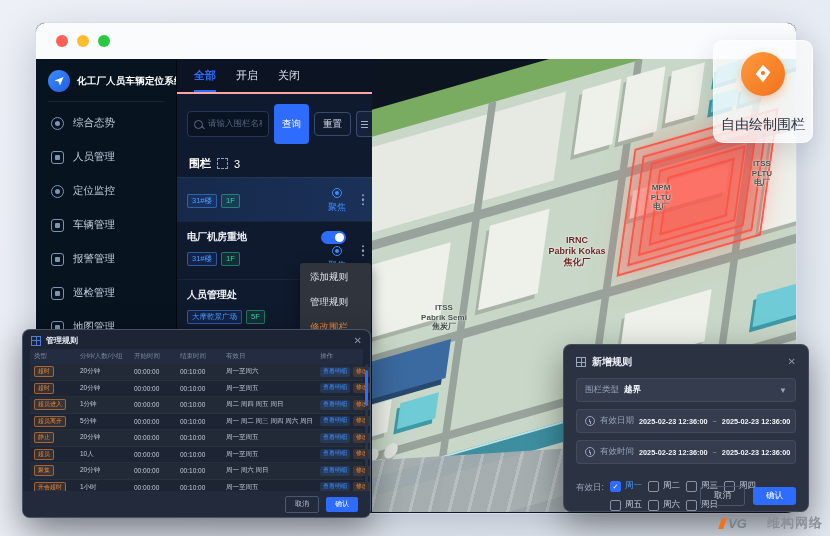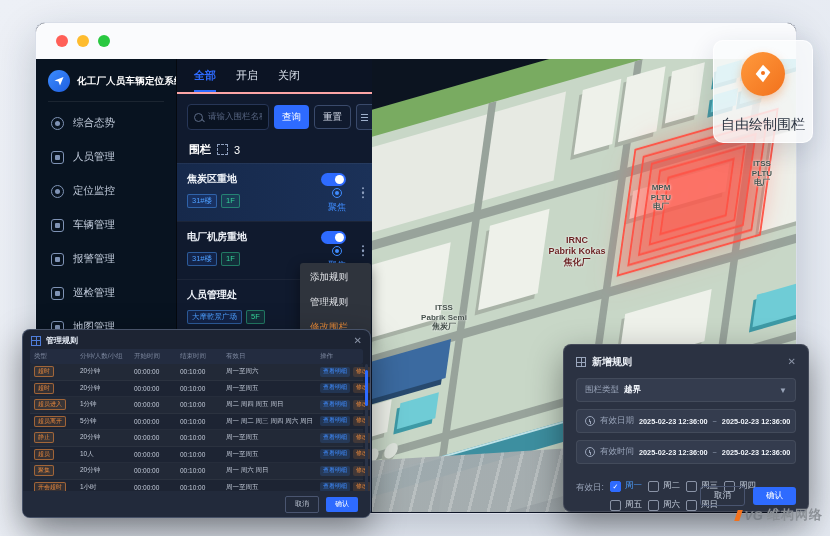--- a/index.html
+++ b/index.html
@@ -30,21 +30,21 @@
   .fpanel{width:195px;background:#101a2e;flex:none;position:relative;border-left:1px solid #05090f;}
   .tabbar{height:33px;background:#0c1424;display:flex;align-items:flex-end;gap:20px;padding:0 0 0 17px;border-bottom:2px solid #fca5a5;}
   .tab{color:#dde4ef;font-size:11px;padding-bottom:9px;position:relative;cursor:pointer;}
   .tab.active{color:#2e6bff;font-weight:bold;}
   .tab.active::after{content:'';position:absolute;left:0;right:0;bottom:0;height:2px;background:#2e6bff;}
   .search-row{display:flex;align-items:center;gap:5px;padding:10px 8px 8px 10px;}
   .s-input{flex:1;height:24px;background:#0a1322;border:1px solid #273657;border-radius:4px;display:flex;align-items:center;gap:5px;padding:0 6px;min-width:0;}
   .s-glass{width:7px;height:7px;border:1.2px solid #5c6a85;border-radius:50%;position:relative;flex:none;}
   .s-glass::after{content:'';position:absolute;width:4px;height:1.2px;background:#5c6a85;transform:rotate(45deg);right:-3px;bottom:-1px;}
   .s-ph{color:#566480;font-size:8.5px;white-space:nowrap;overflow:hidden;}
-  .btn-q{height:24px;padding:0 8px;background:#2e6bff;color:#fff;border:none;border-radius:4px;font-size:9.5px;cursor:pointer;}
+  .btn-q{height:40px;padding:0 8px;background:#2e6bff;color:#fff;border:none;border-radius:4px;font-size:9.5px;cursor:pointer;}
   .btn-r{height:24px;padding:0 8px;background:transparent;color:#cfd6e4;border:1px solid #3a4a6b;border-radius:4px;font-size:9.5px;cursor:pointer;}
   .btn-cl{height:24px;width:15px;background:#16223a;border:1px solid #3a4a6b;border-radius:4px 0 0 4px;border-right:none;display:flex;align-items:center;justify-content:center;cursor:pointer;flex:none;margin-right:-8px;}
   .cl-ln{width:7px;height:1px;background:#9fb0cc;box-shadow:0 3px 0 #9fb0cc,0 -3px 0 #9fb0cc;}
   .list-head{display:flex;align-items:center;gap:6px;padding:4px 12px 6px;color:#fff;}
   .lh-title{font-size:11px;font-weight:bold;}
   .lh-ico{width:9px;height:9px;border:1px dashed #8fa0bf;}
   .lh-count{font-size:11px;}
   .fcard{position:relative;padding:8px 10px 7px;border-top:1px solid rgba(255,255,255,.05);cursor:pointer;}
   .fcard.selected{background:linear-gradient(90deg,#16294b,#1b3158);}
   .frow1{display:flex;align-items:center;justify-content:space-between;padding-right:16px;}
@@ -146,21 +146,21 @@
   .cb{width:9px;height:9px;border:1px solid #8a93a6;border-radius:2px;background:transparent;flex:none;
     display:flex;align-items:center;justify-content:center;font-size:7px;color:#fff;line-height:1;}
   .cb.on{background:#2e6bff;border-color:#2e6bff;}
   .day span.dl{color:#c6cfdd;font-size:8.5px;}
   .day.on span.dl{color:#4d9fff;}
   .nm-foot{position:absolute;left:0;right:0;bottom:0;height:30px;display:flex;align-items:center;justify-content:flex-end;gap:8px;padding-right:12px;}
   .btn-md{height:18px;padding:0 13px;font-size:8.5px;border-radius:3px;display:flex;align-items:center;cursor:pointer;}
   .btn-md.ghost{border:1px solid #4a5570;color:#c6cfdd;background:transparent;}
   .btn-md.prim{background:#2e6bff;color:#fff;border:none;}
   
-  .wmark{position:absolute;right:7px;bottom:12px;display:flex;align-items:center;gap:4px;z-index:10;}
+  .wmark{position:absolute;right:7px;bottom:4px;display:flex;align-items:center;gap:20px;z-index:10;}
   .wm-logo{font-style:italic;font-weight:900;font-size:13px;color:#7a8088;position:relative;padding-left:8px;}
   .wm-logo::before{content:'';position:absolute;left:0;top:2px;width:5px;height:11px;background:#f2711c;transform:skewX(-18deg);}
   .wm-text{font-size:13px;font-weight:bold;color:#8b9096;letter-spacing:1px;}
 </style>
 </head>
 <body>
 
 <div class="stage">
 
   <div class="win">
@@ -230,26 +230,20 @@
               <span class="cl-ln"></span>
             </div>
         </div>
         <div class="list-head">
           <span class="lh-title">围栏</span>
           <span class="lh-ico"></span>
           <span class="lh-count">3</span>
         </div>
         <div id="fence-list">
             <div class="fcard selected">
-              <div class="frow1">
-                <span class="fname">焦炭区重地</span>
-                <span class="toggle">
-                  <i class="knob"></i>
-                </span>
-              </div>
               <div class="frow2">
                 <span class="tags">
                   <span class="tag blue">31#楼</span>
                   <span class="tag green">1F</span>
                 </span>
                 <span class="focus">
                   <i class="tgt"></i>
                   <span>聚焦</span>
                 </span>
               </div>

